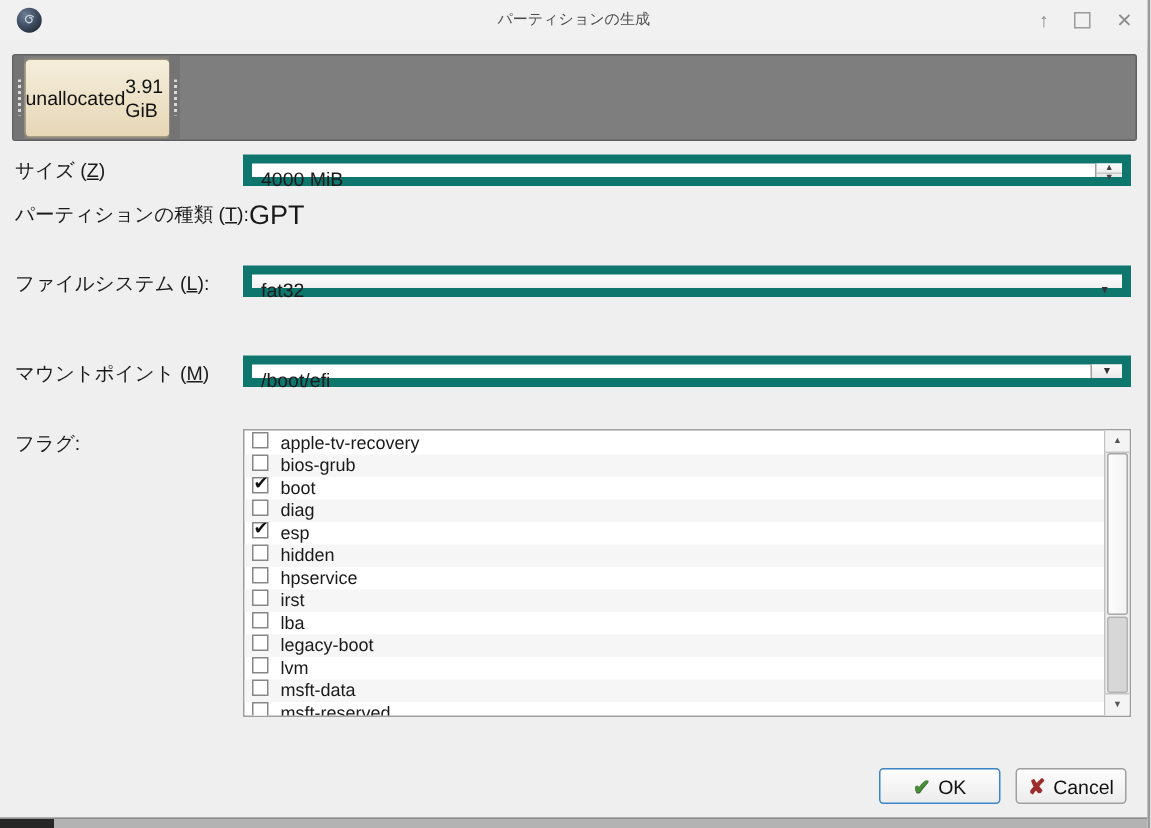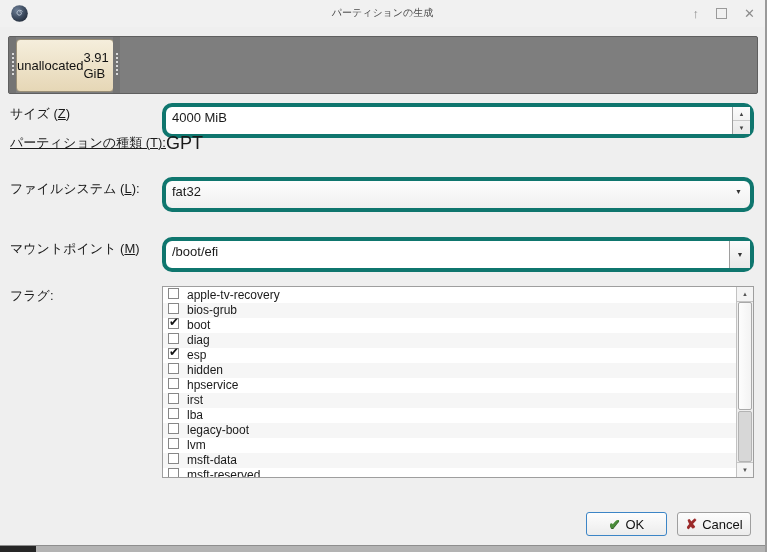--- a/index.html
+++ b/index.html
@@ -23,22 +23,22 @@
   .grip-right{left:104px;}
   .grip .dots{width:2px;height:24px;background:repeating-linear-gradient(#d9d9d9 0 2px,transparent 2px 4px);}
   .segment{position:absolute;left:7px;top:2px;width:96px;height:51px;
     background:linear-gradient(180deg,#f5eedc,#e6d7b6);
     border:1px solid #9a8f77;border-radius:4px;
     display:flex;flex-direction:row;align-items:center;justify-content:center;
     font-size:13px;line-height:16px;color:#111;}
   
   .flabel{position:absolute;left:10px;font-size:13px;line-height:16px;}
   .u{text-decoration:underline;}
-  .field{position:absolute;left:162px;width:592px;height:35px;box-sizing:border-box;
-    background:#fff;border:4px solid #0f766e;border-radius:10px;font-size:13px;}
+  .field{position:absolute;left:162px;width:592px;height:21px;box-sizing:border-box;
+    background:#fff;border:6px solid #0f766e;border-radius:0;font-size:13px;}
   .field .val{position:absolute;left:6px;top:0;line-height:21px;}
   .spinbtns{position:absolute;right:0;top:0;bottom:0;width:17px;border-left:1px solid #9e9e9e;
     background:linear-gradient(#fbfbfb,#e9e9e9);display:flex;flex-direction:column;}
   .spinbtn{flex:1;display:flex;align-items:center;justify-content:center;font-size:6px;color:#444;}
   .spinbtn.up{border-bottom:1px solid #c9c9c9;}
   .combo{background:linear-gradient(#fdfdfd,#f0f0f0);}
   .combo-arrow{position:absolute;right:8px;top:7px;font-size:7px;color:#333;}
   .dropbtn{position:absolute;right:0;top:0;bottom:0;width:20px;border-left:1px solid #9e9e9e;
     background:linear-gradient(#fbfbfb,#e9e9e9);display:flex;align-items:center;justify-content:center;
     font-size:7px;color:#333;}
@@ -112,21 +112,21 @@
 
   <div class="flabel" style="top:106px;"><span>サイズ (</span><span class="u">Z</span><span>)</span></div>
   <div class="field" style="top:103px;">
     <span class="val">4000 MiB</span>
     <div class="spinbtns">
       <div class="spinbtn up">▲</div>
       <div class="spinbtn">▼</div>
     </div>
   </div>
 
-  <div class="flabel" style="top:135px;text-decoration:underline;"><span>パーティションの種類 (</span><span class="u">T</span><span>):</span></div>
+  <div class="flabel" style="top:135px;"><span>パーティションの種類 (</span><span class="u">T</span><span>):</span></div>
   <div class="static-val" style="top:135px;">GPT</div>
 
   <div class="flabel" style="top:181px;"><span>ファイルシステム (</span><span class="u">L</span><span>):</span></div>
   <div class="field combo" style="top:177px;">
     <span class="val">fat32</span>
     <span class="combo-arrow">▼</span>
   </div>
 
   <div class="flabel" style="top:241px;"><span>マウントポイント (</span><span class="u">M</span><span>)</span></div>
   <div class="field" style="top:237px;">

